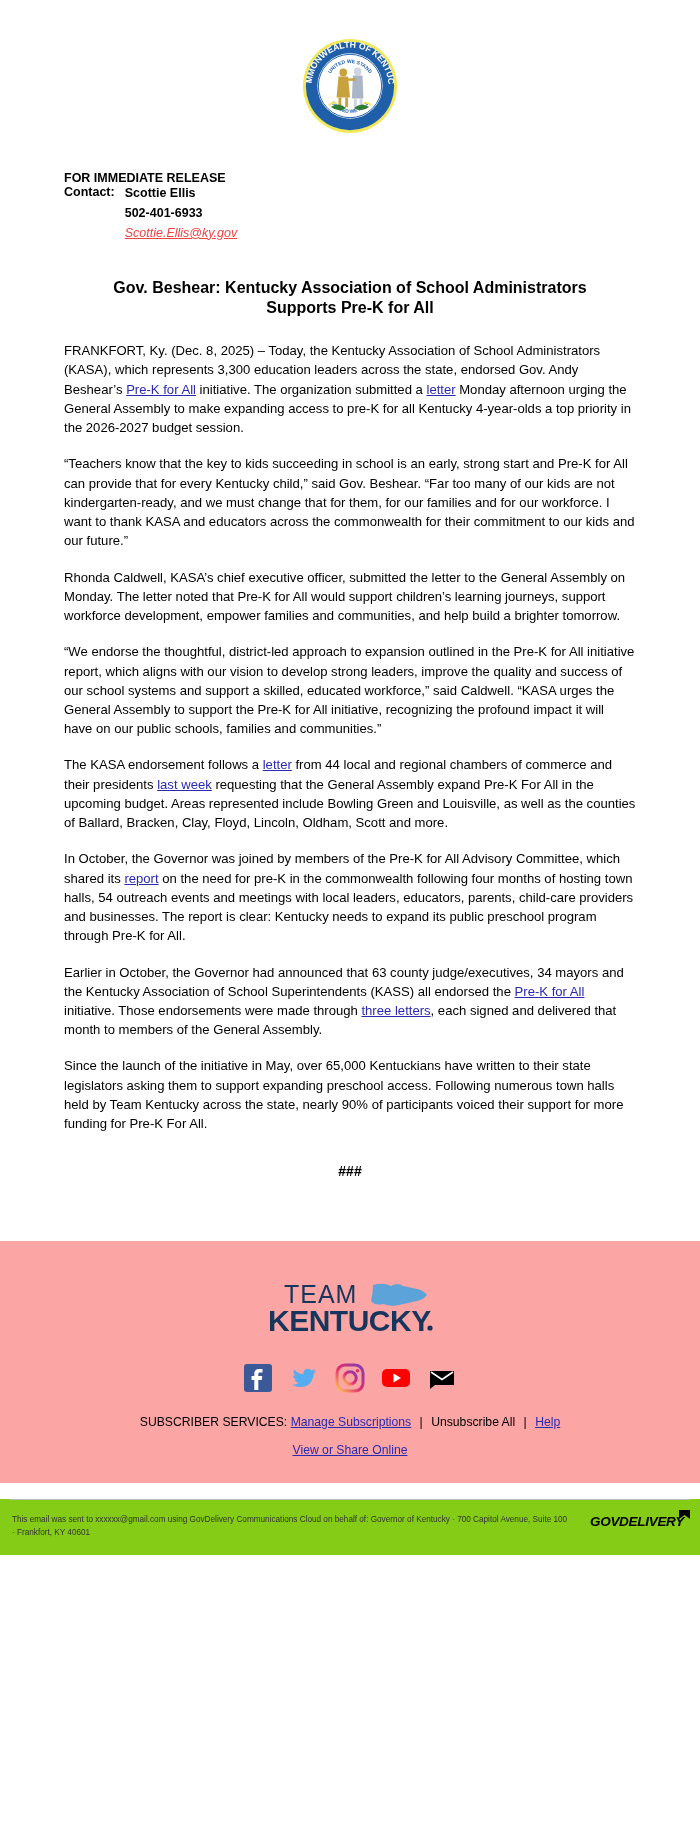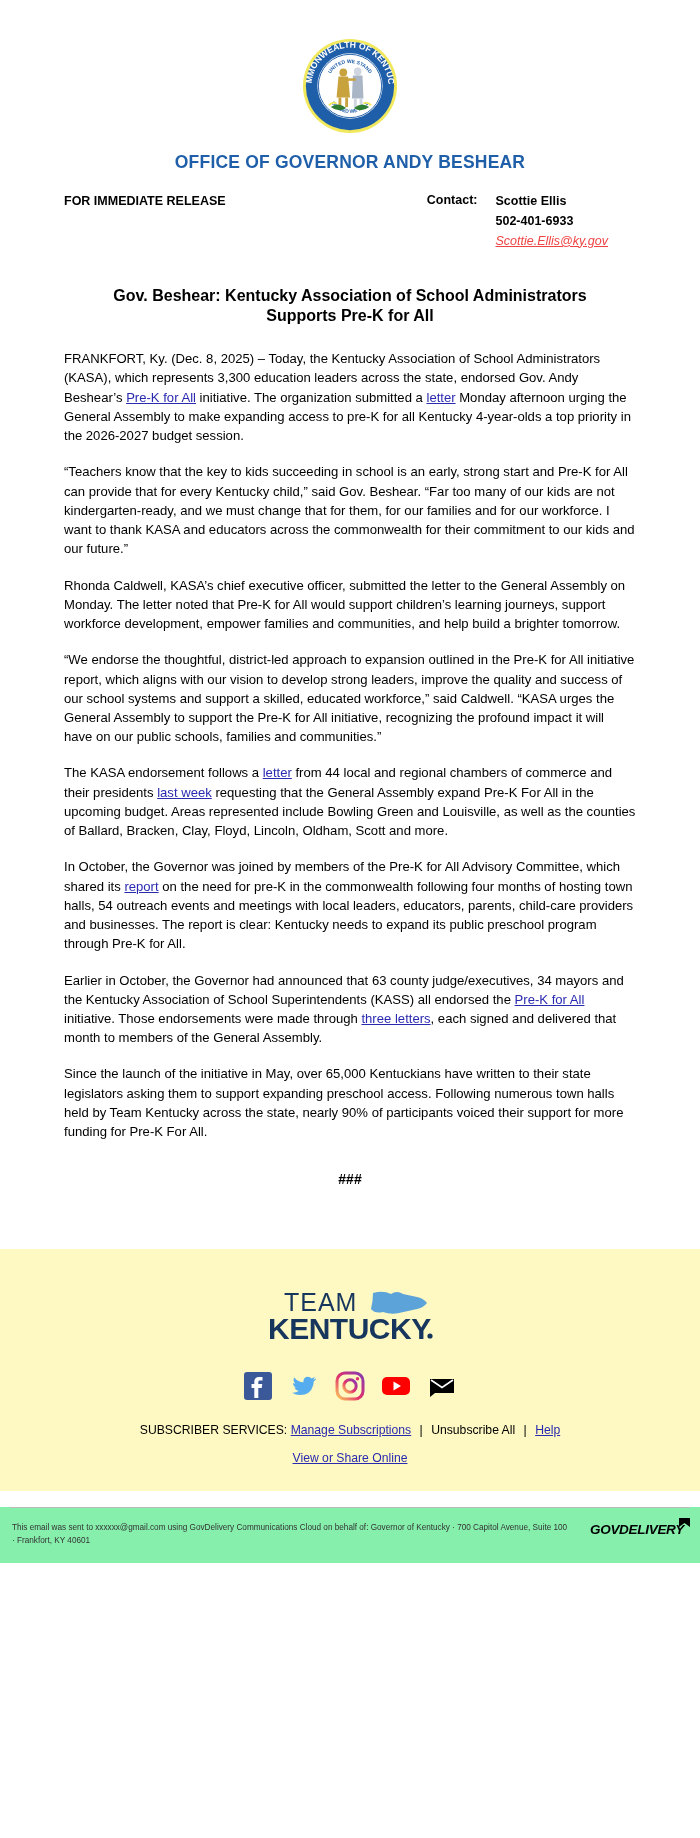--- a/index.html
+++ b/index.html
@@ -28,25 +28,26 @@
     font-size: 17.5px;
     font-weight: bold;
     letter-spacing: 0.2px;
     margin-top: 14px;
   }
 
   .contact-block {
     display: flex;
     justify-content: space-between;
     align-items: flex-start;
-    margin-top: 20px;
+    margin-top: 32px;
     font-size: 12.5px;
+    flex-direction: column;
   }
   .fir { font-weight: bold; font-size: 12.5px; padding-top: 1px; }
-  .contact-right { display: flex; gap: 18px; padding-right: 28px; }
+  .contact-right { display: flex; gap: 10px; padding-right: 28px; }
   .contact-label { font-weight: bold; font-size: 12.5px; }
   .contact-lines { display: flex; flex-direction: column; gap: 3px; }
   .contact-lines span { font-weight: bold; font-size: 12.5px; line-height: 1.35; }
   .contact-email {
     font-weight: normal !important;
     font-style: italic;
     color: #ef4444;
     text-decoration: underline;
     cursor: pointer;
   }
@@ -81,21 +82,21 @@
   .endmark {
     text-align: center;
     font-weight: bold;
     font-size: 14px;
     letter-spacing: 0px;
     margin-top: 30px;
   }
 
   
   .footer {
-    background: #fef9c3;
+    background: #fca5a5;
     padding: 36px 0 26px 0;
     margin-top: 22px;
   }
   .tk-logo { text-align: center; }
   .questions {
     text-align: center;
     font-size: 12.5px;
     margin-top: 18px;
   }
   .socials {
@@ -109,21 +110,21 @@
 
   .subscriber {
     text-align: center;
     font-size: 12.2px;
     margin-top: 22px;
   }
   .subscriber .sep { color: #000; padding: 0 5px; }
   .view-online { text-align: center; font-size: 12.2px; margin-top: 14px; }
 
   
-  .disclaimer-wrap { background: #86efac; padding: 0; }
+  .disclaimer-wrap { background: #84cc16; padding: 0; }
   .rule { height: 1px; background: #bbbbbb; margin: 16px 10px 0 10px; }
   .disclaimer {
     display: flex;
     justify-content: space-between;
     align-items: flex-start;
     padding: 14px 12px 16px 12px;
   }
   .disclaimer-text {
     font-size: 8.2px;
     line-height: 1.5;
@@ -178,21 +179,20 @@
           <path d="M 60 63 L 63 63 L 63 72 L 60 72 Z" fill="#cfd6e0"></path>
           <rect x="46" y="42" width="10" height="2.6" fill="#c8a23c"></rect>
           <path d="M 30 72 Q 38 66 46 73 Q 38 78 30 72 Z" fill="#2f7d32"></path>
           <path d="M 70 72 Q 62 66 54 73 Q 62 78 70 72 Z" fill="#2f7d32"></path>
           <path d="M 28 70 q 4 -4 8 -2" stroke="#f2e85c" stroke-width="2" fill="none"></path>
           <path d="M 72 70 q -4 -4 -8 -2" stroke="#f2e85c" stroke-width="2" fill="none"></path>
         </svg>
       </span>
     </div>
 
-    <div class="office-title">OFFICE OF GOVERNOR ANDY BESHEAR</div>
 
     <div class="contact-block">
       <div class="fir">FOR IMMEDIATE RELEASE</div>
       <div class="contact-right">
         <div class="contact-label">Contact:</div>
         <div class="contact-lines">
           <span>Scottie Ellis</span>
           <span>502-401-6933</span>
           <span class="contact-email">Scottie.Ellis@ky.gov</span>
         </div>

